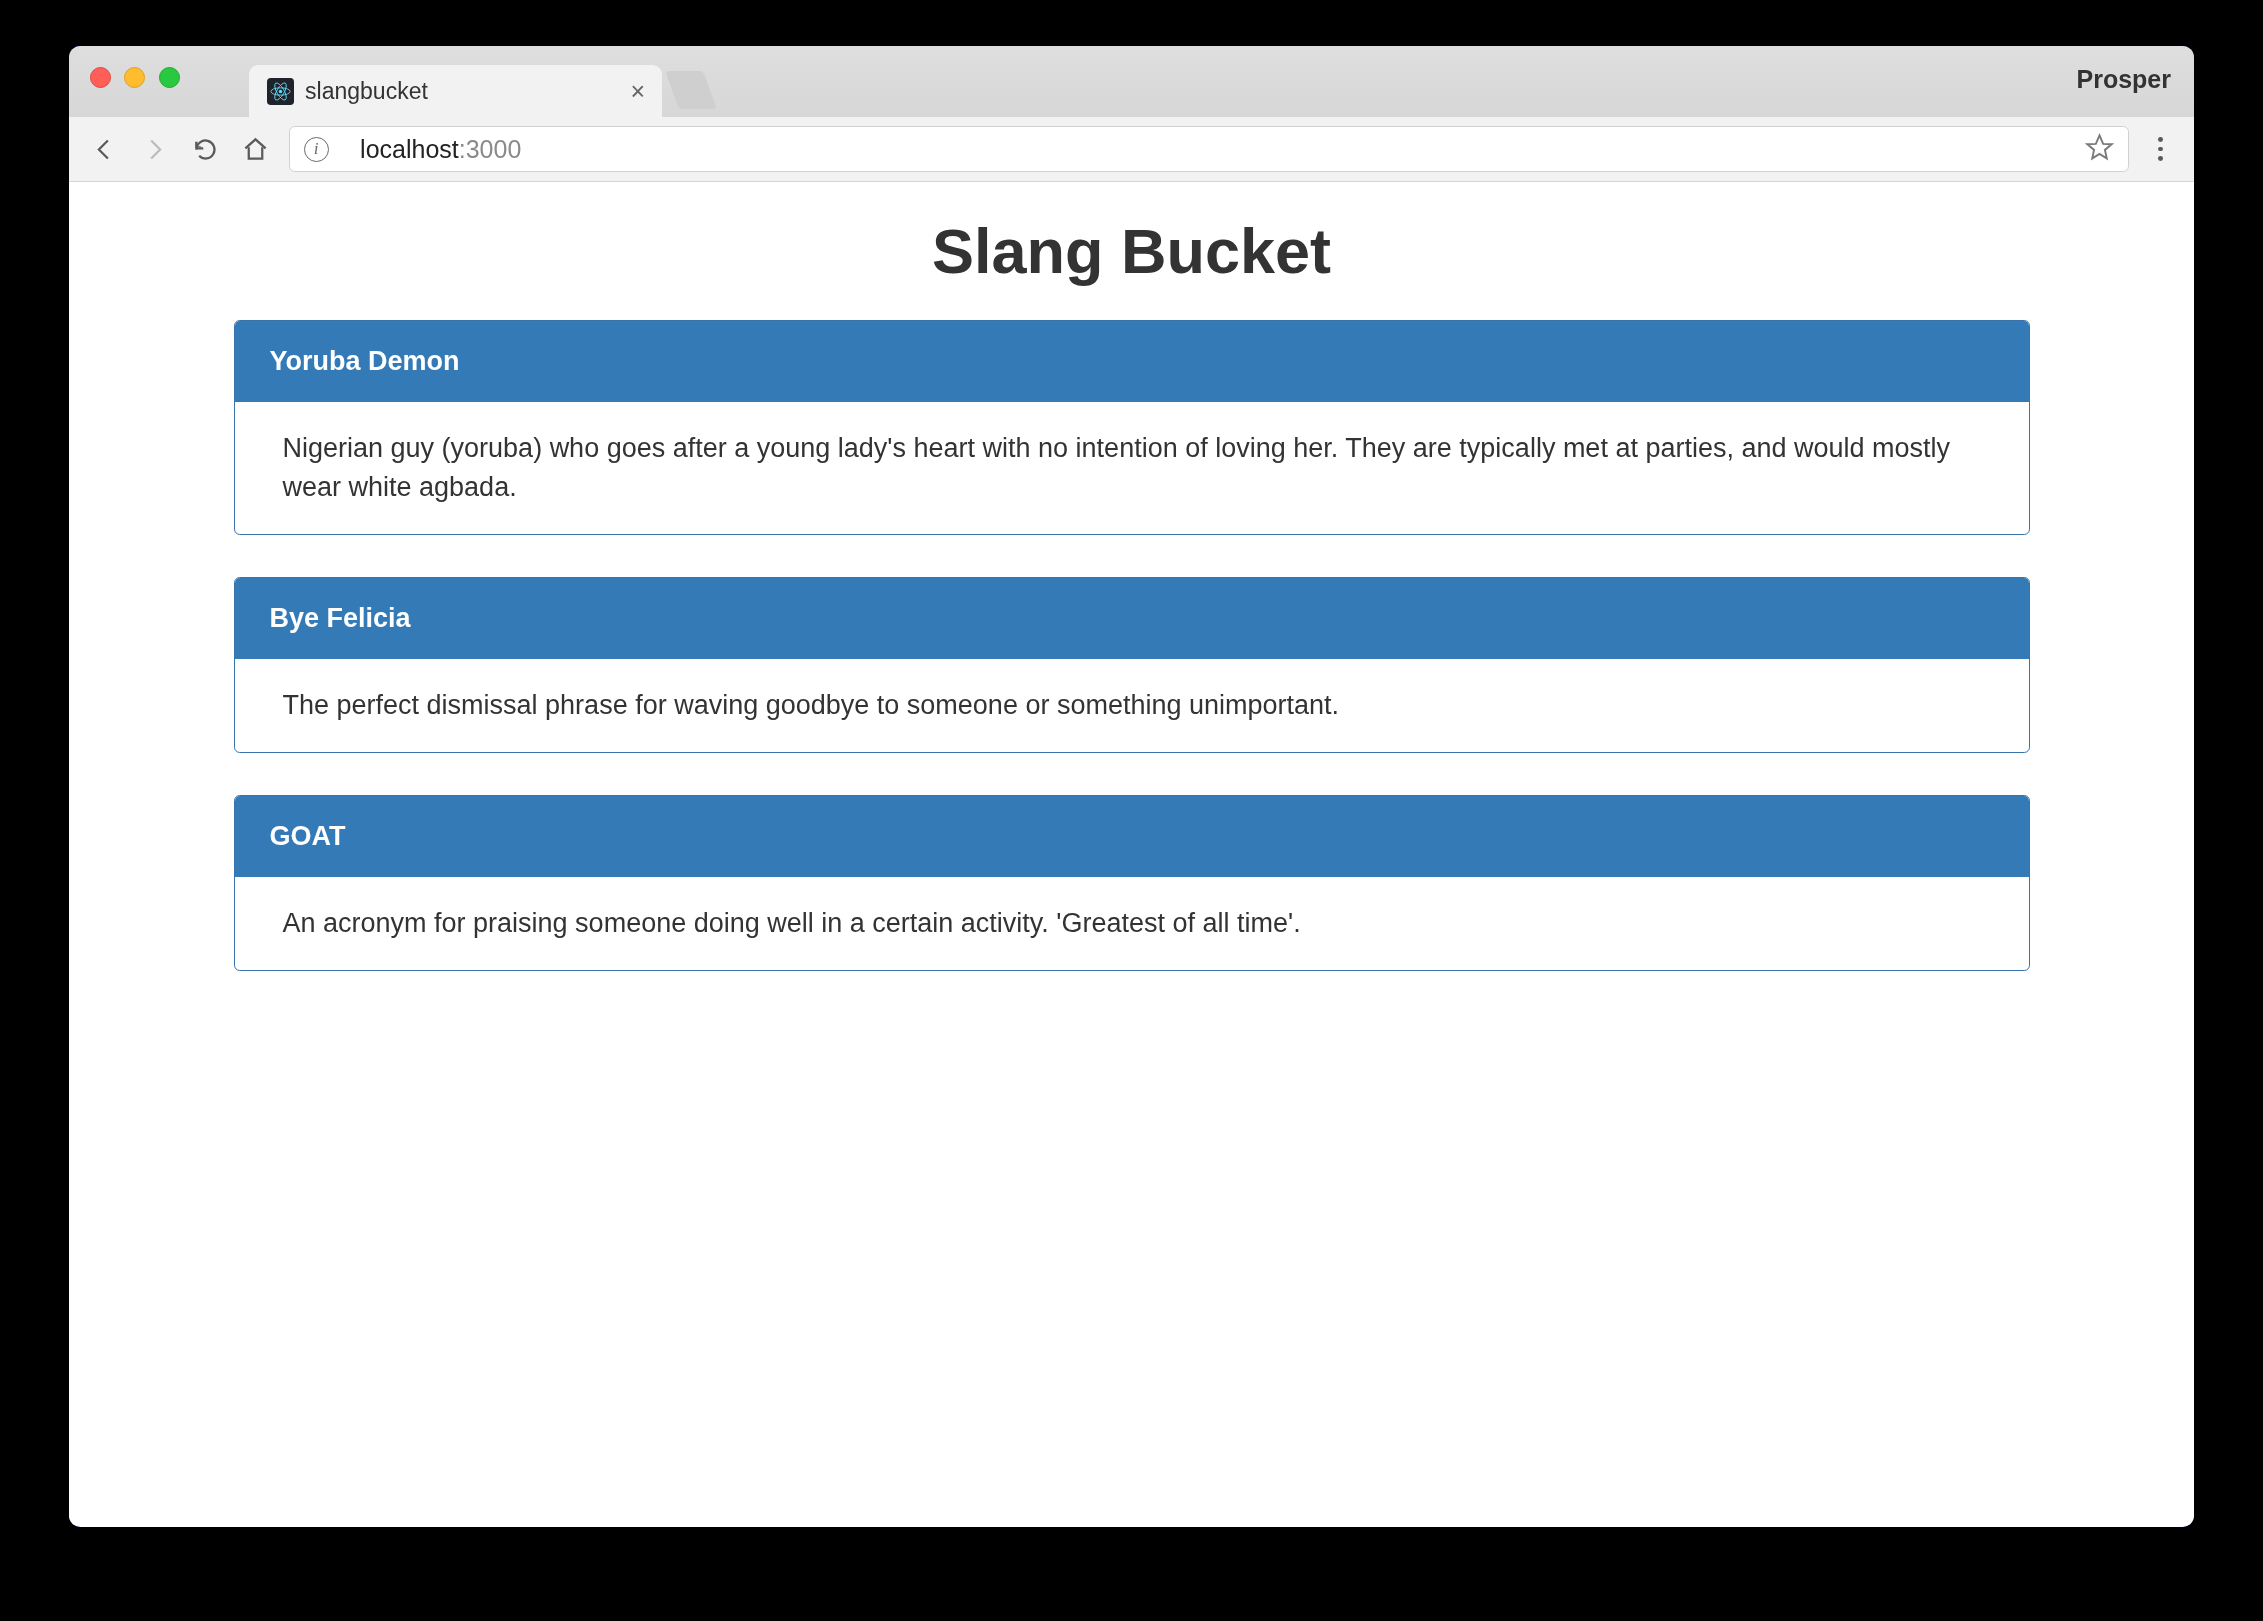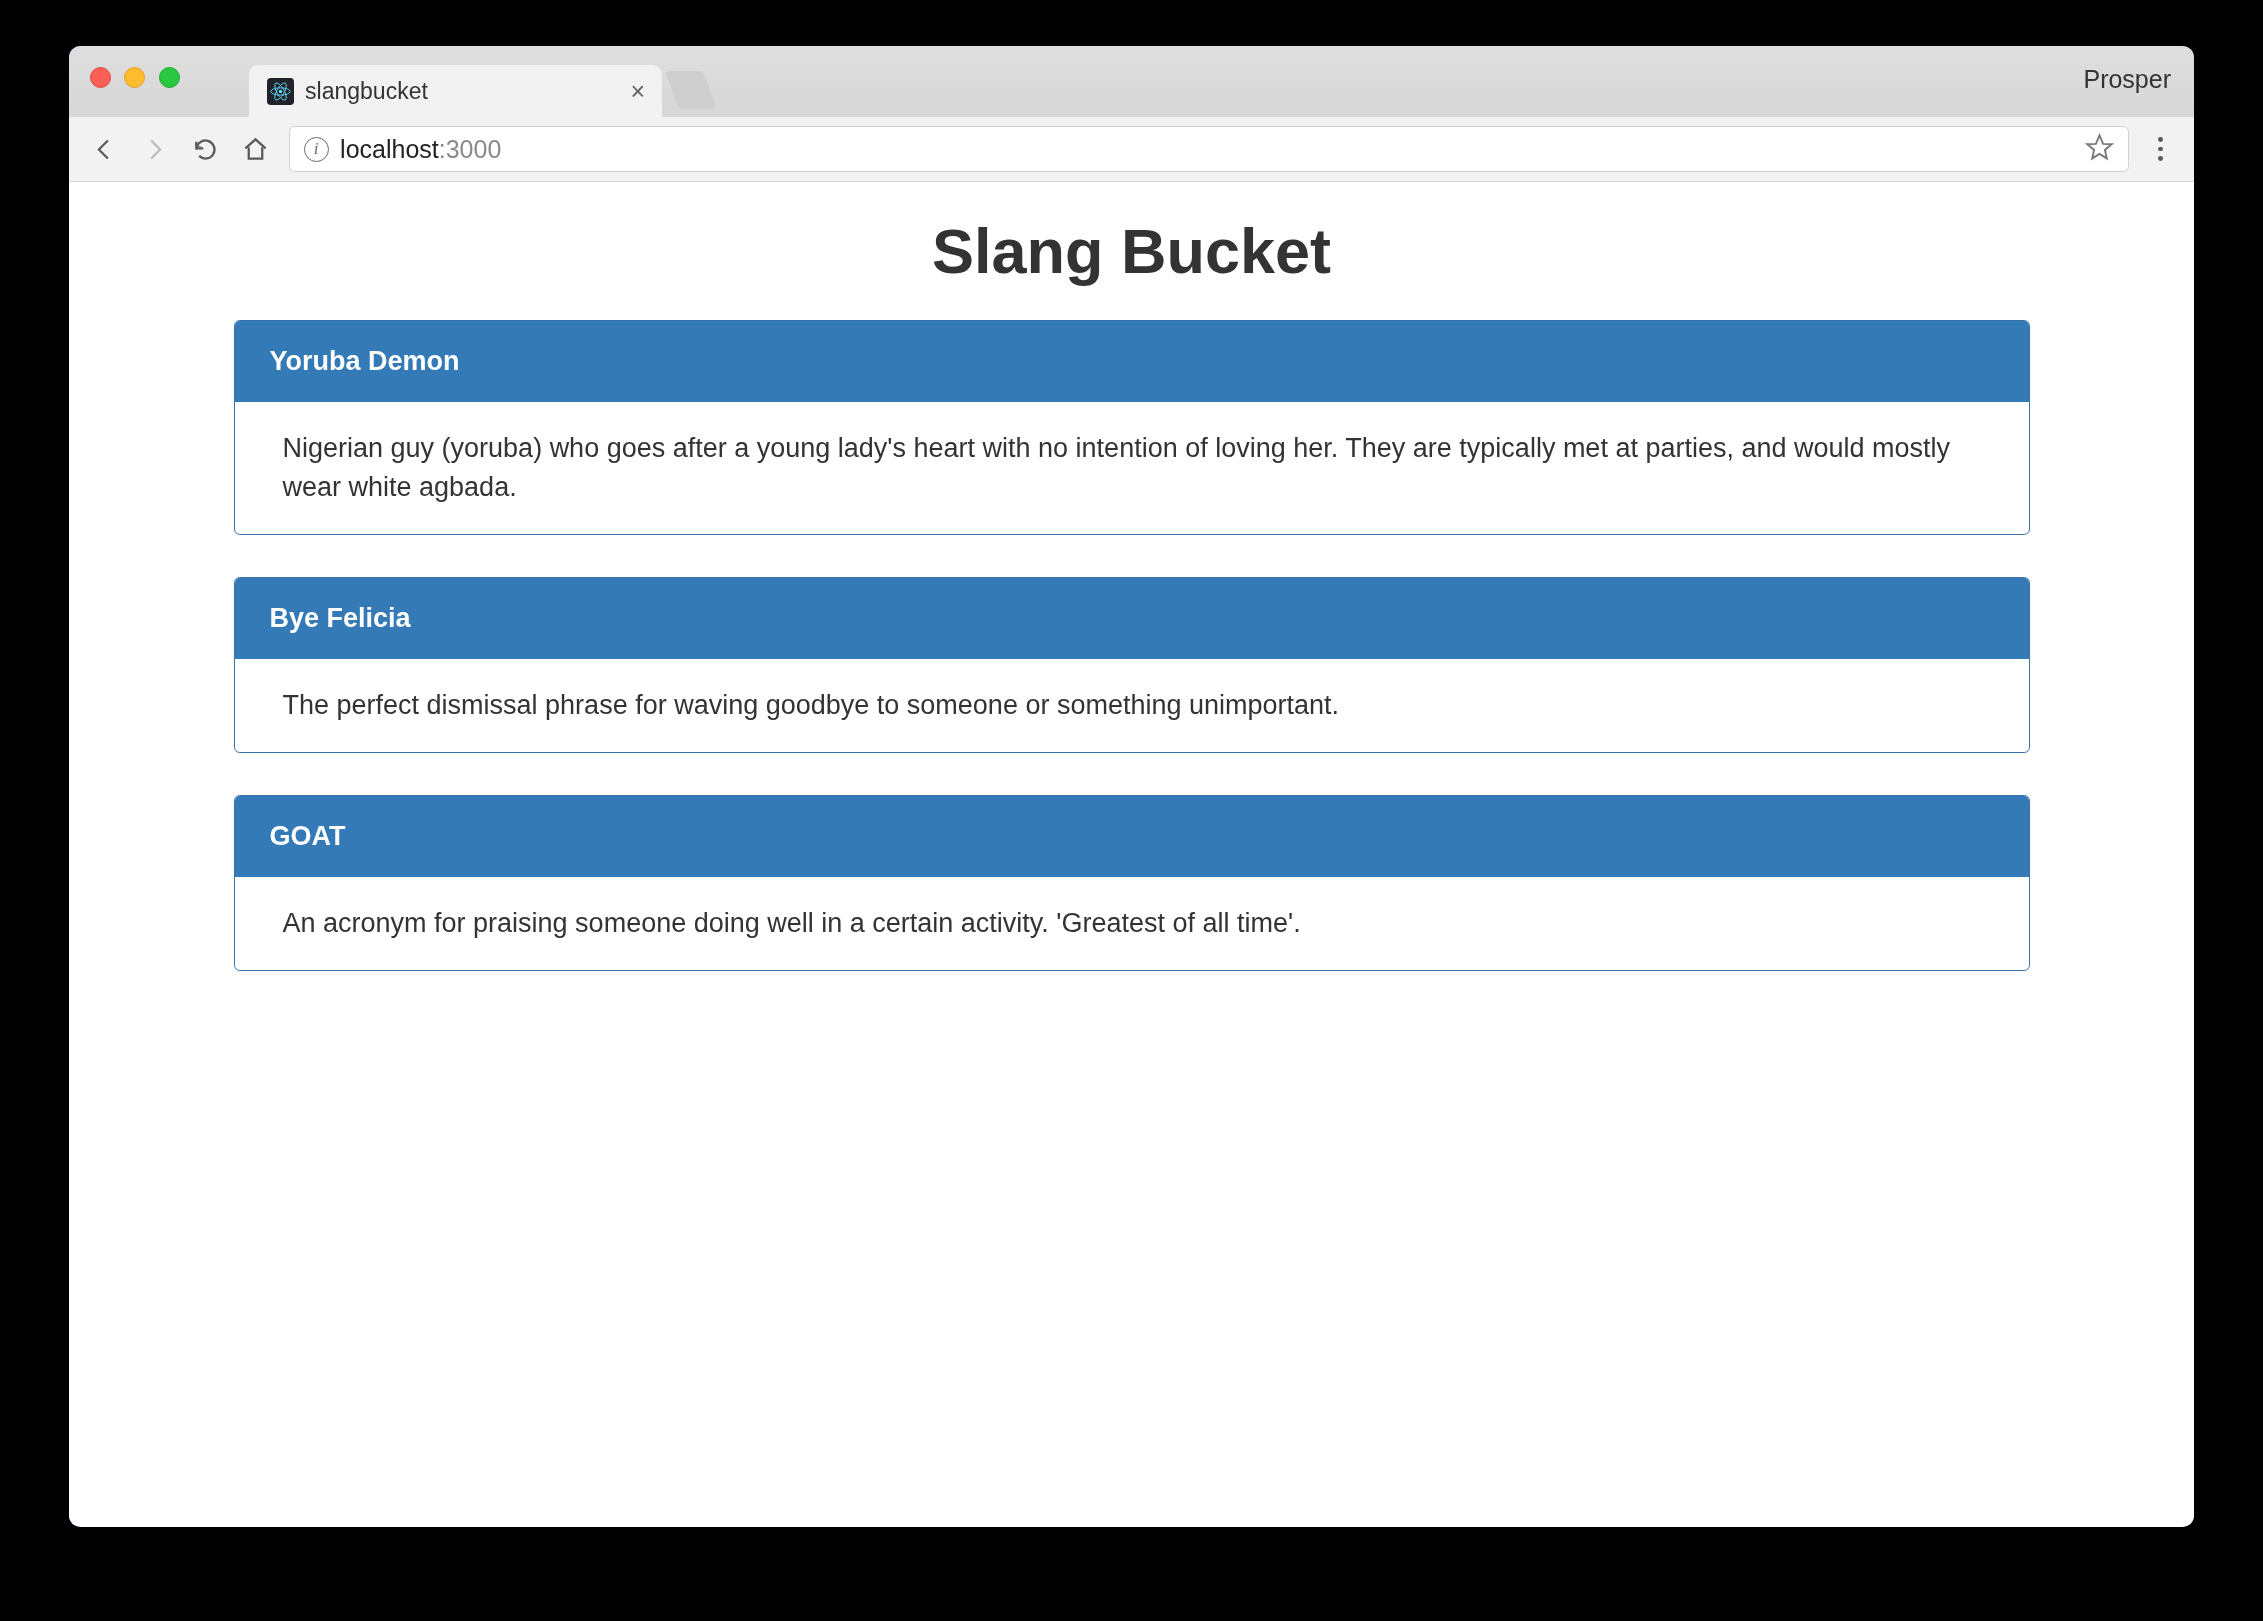--- a/index.html
+++ b/index.html
@@ -88,20 +88,21 @@
       background: #cfcfcf;
       transform: skewX(20deg);
       border-radius: 3.8px;
     }
     .profile-name {
       position: absolute;
       right: 23px;
       top: 19px;
       font-size: 25px;
       color: #333;
+      font-weight: bold;
     }
     .toolbar {
       background: #f2f2f2;
       height: 65px;
       display: flex;
       align-items: center;
       padding: 0 19px;
       gap: 17.3px;
       border-bottom: 1px solid #d5d5d5;
     }
@@ -128,21 +129,21 @@
       width: 25px; height: 25px;
       border: 1.9px solid #6b6b6b;
       border-radius: 50%;
       display: flex; align-items: center; justify-content: center;
       font-size: 17.3px;
       color: #6b6b6b;
       font-family: Georgia, serif;
       font-style: italic;
     }
     .url { font-size: 25px; color: #8a8a8a; }
-    .url .host { color: #222; }
+    .url .host { color: #222; margin-left: 20px; }
     .star-icon { color: #7a7a7a; }
     .star-icon svg { width: 29px; height: 29px; stroke: currentColor; fill: none; stroke-width: 1.6; }
     .kebab { width:29px; display:flex; flex-direction:column; gap:4.8px; align-items:center; justify-content:center; cursor:pointer; }
     .kebab span { width:4.8px; height:4.8px; background:#5a5a5a; border-radius:50%; }
 
     .viewport {
       background: #fff;
       padding: 9.6px 0 77px;
       min-height: 1345px;
     }

